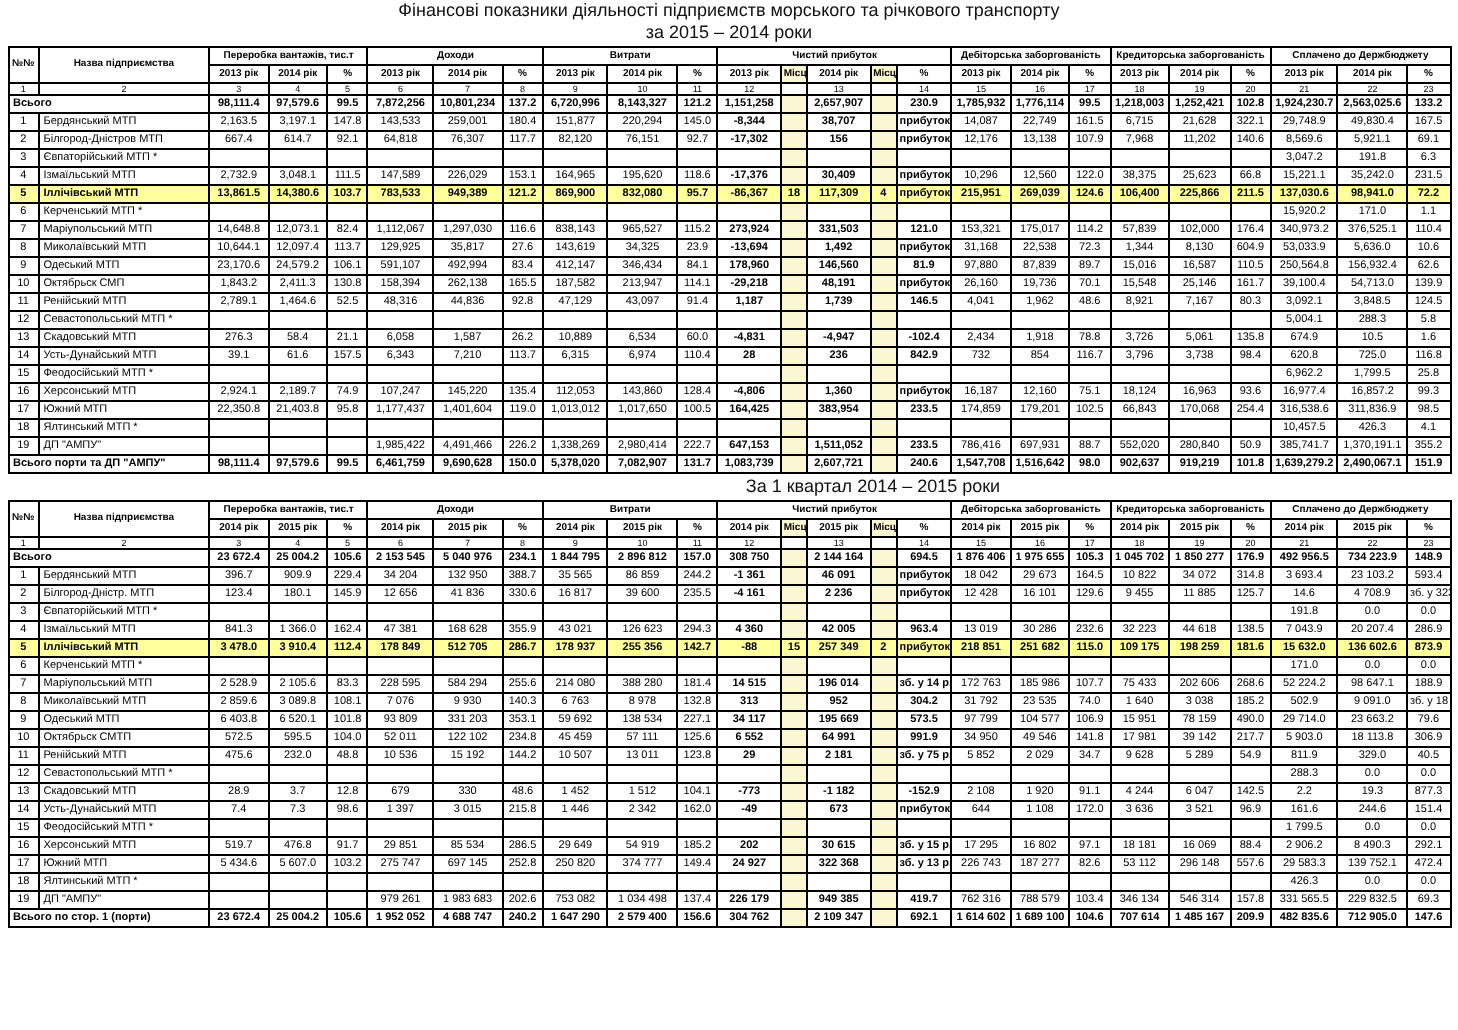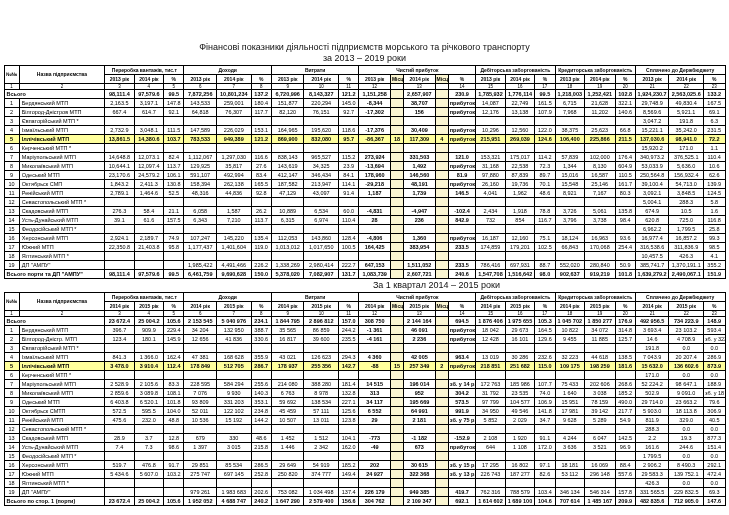--- a/index.html
+++ b/index.html
@@ -1,37 +1,37 @@
 <!DOCTYPE html>
 <html><head>
 <meta charset="utf-8">
 <style>
   html,body{margin:0;padding:0;background:#fff;width:729px;height:515px;overflow:hidden;
     font-family:"Liberation Sans", sans-serif;}
-  .page{width:729px;padding-top:42px;box-sizing:border-box;}
+  .page{width:729px;box-sizing:border-box;}
   .title{ text-align:center;font-size:9px;color:#111;line-height:11px;}
   .subtitle{ text-align:center;font-size:9px;color:#111;line-height:12px;transform:translateX(72px);}
   table.rpt{width:722px;margin:1px auto 0 auto;border-collapse:collapse;table-layout:fixed;}
   table.rpt td, table.rpt th{border:1px solid #000;font-size:5.5px;line-height:7px;height:8px;
     padding:0 1px;text-align:center;vertical-align:middle;white-space:nowrap;overflow:hidden;
     font-weight:normal;color:#000;}
   table.rpt thead th{font-weight:bold;font-size:5px;}
   table.rpt td.name{text-align:left;padding-left:2px;}
   table.rpt tr.total td{font-weight:bold;}
   table.rpt tr.hl td{background:#ffff9c;font-weight:bold;}
   table.rpt td.place, table.rpt th.place{background:#fbf6d2;}
   table.rpt td.npb{font-weight:bold;}
   table.rpt tr.numrow td{font-size:4.5px;height:5px;line-height:5px;padding:0;}
 </style>
 </head>
 <body>
 
 <div class="page">
   <div class="title">Фінансові показники діяльності підприємств морського та річкового транспорту</div>
-  <div class="title">за 2013 – 2019 роки</div>
+  <div class="title">за 2015 – 2014 роки</div>
   <table class="rpt" id="t1">
       <colgroup>
         <col style="width: 15px;">
         <col style="width: 84px;">
         <col style="width: 29px;">
         <col style="width: 29px;">
         <col style="width: 20px;">
         <col style="width: 32px;">
         <col style="width: 34px;">
         <col style="width: 20px;">

